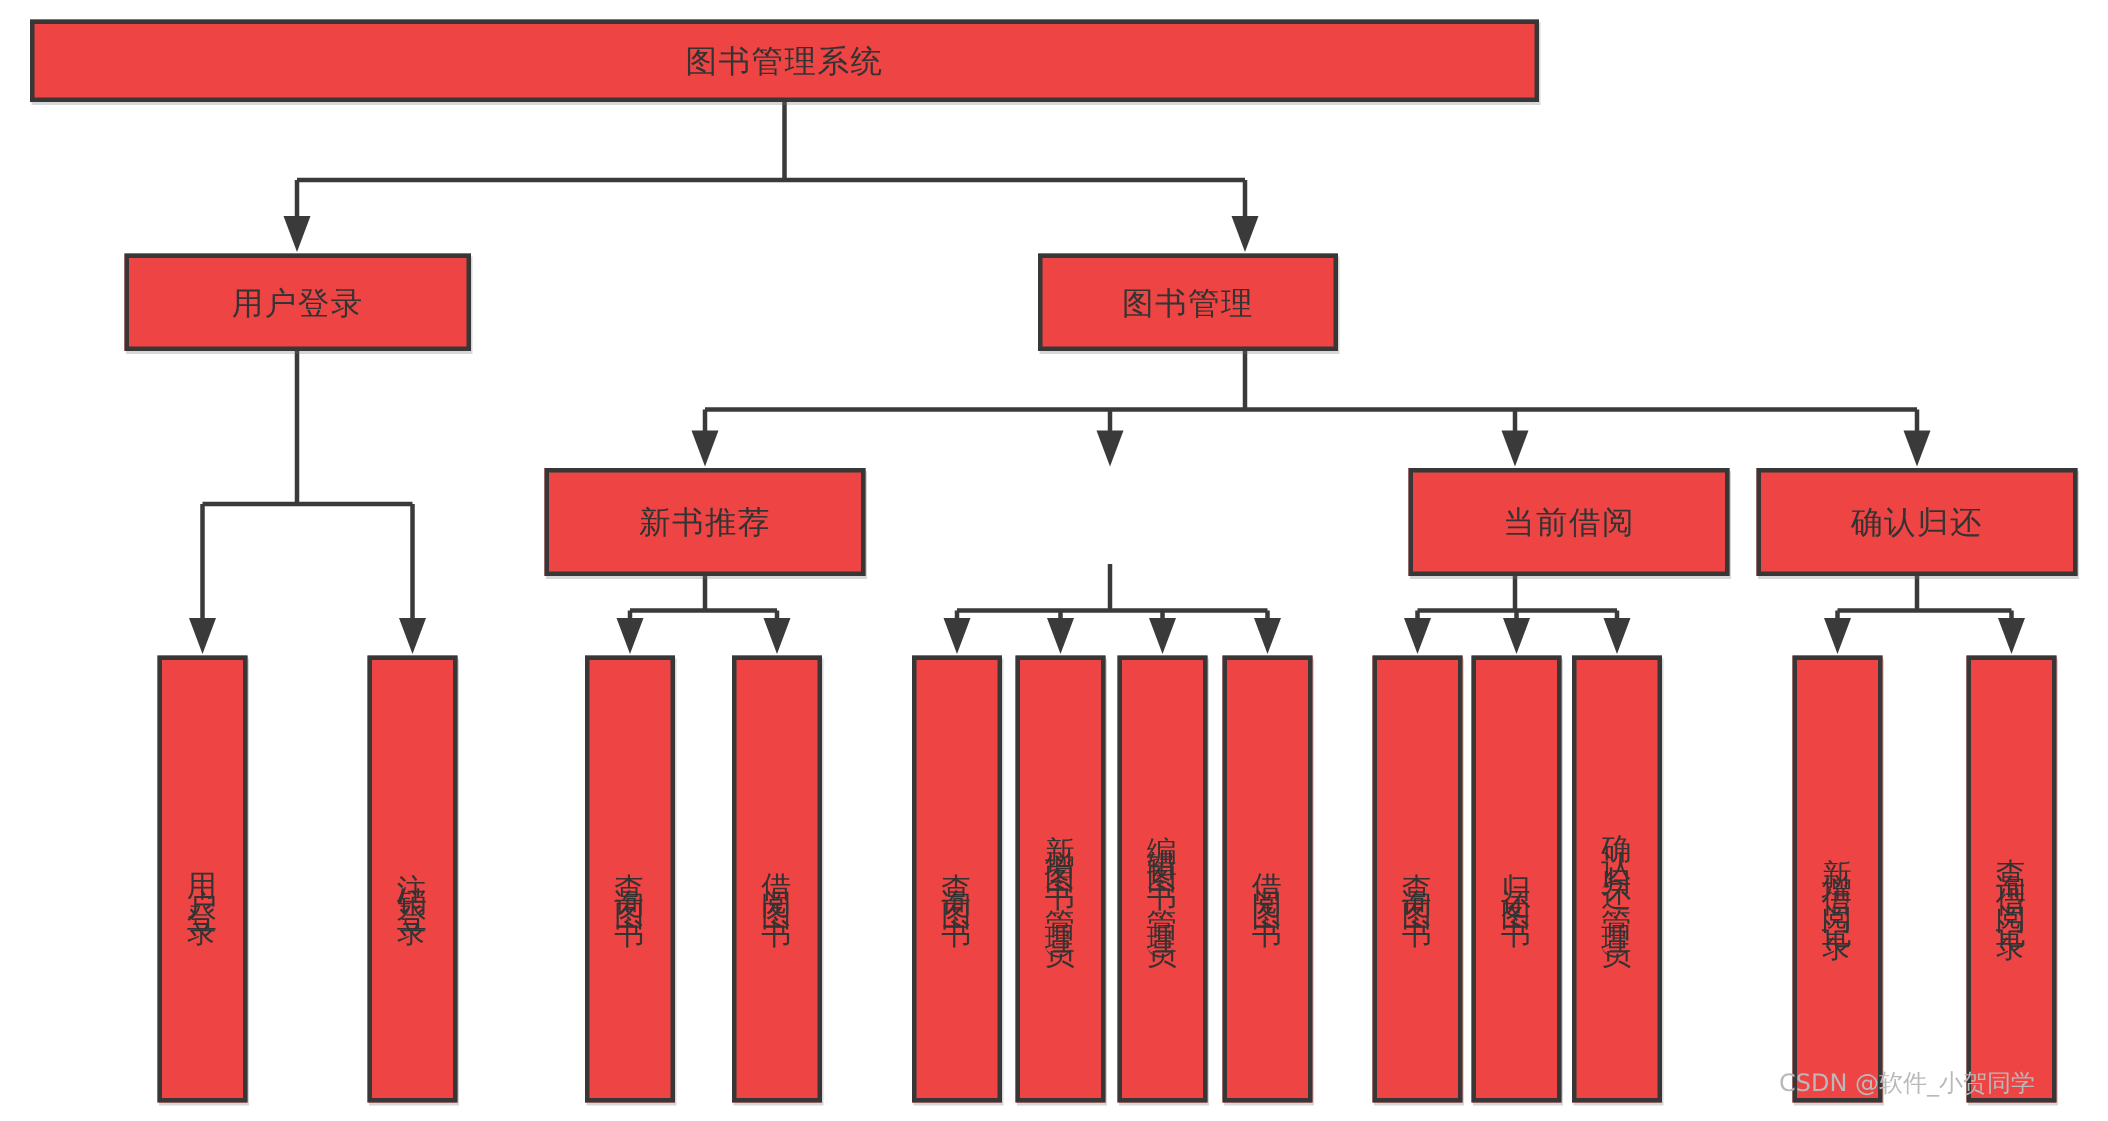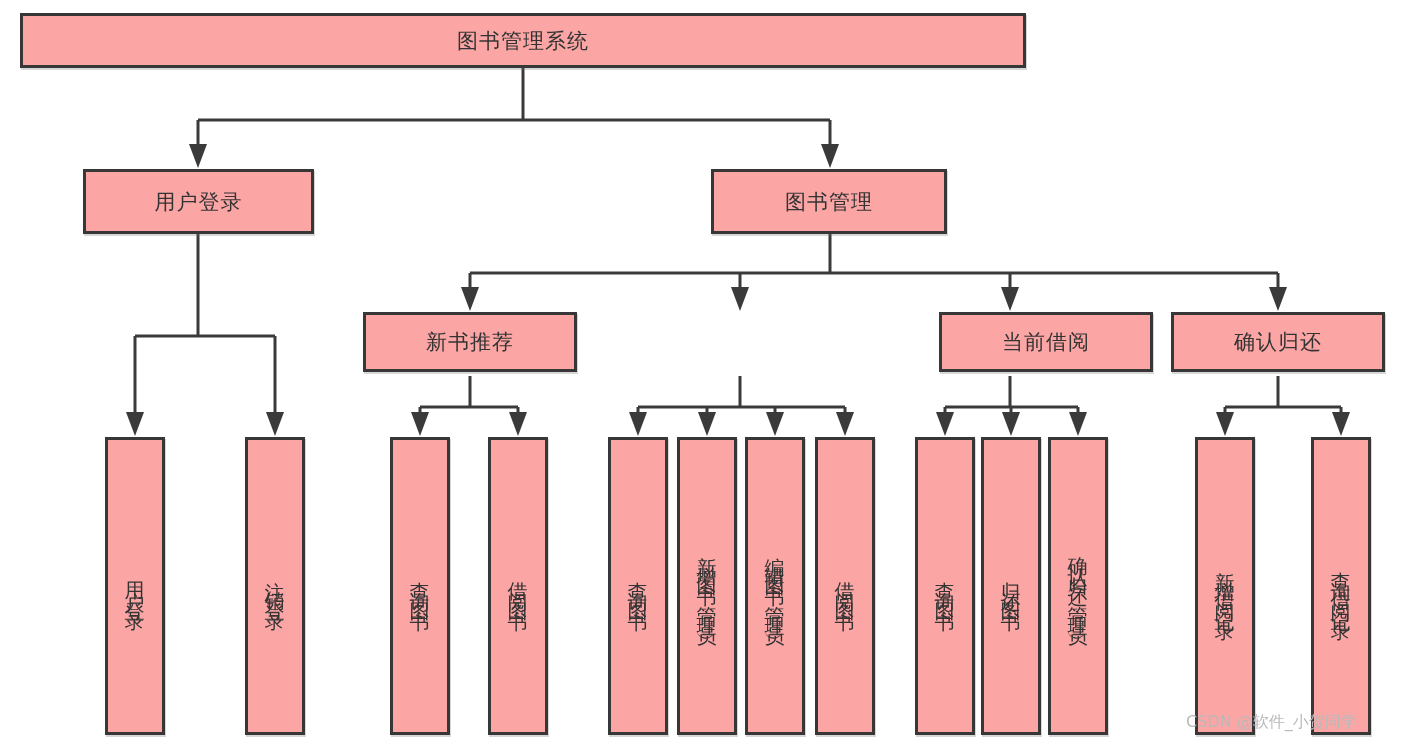--- a/index.html
+++ b/index.html
@@ -13,38 +13,38 @@
     position: relative;
     width: 1405px; height: 747px;
     background: #ffffff;
   }
   .wires {
     position: absolute; left: 0; top: 0;
     width: 1405px; height: 747px;
   }
   .node {
     position: absolute;
-    background: #fca5a5;
+    background: #ef4444;
     border: 3px solid #373737;
     display: flex;
     align-items: center;
     justify-content: center;
     color: #333333;
     box-shadow: 1px 2px 0 rgba(110,110,110,0.28);
   }
   .hlabel {
     font-size: 21px;
     letter-spacing: 1px;
     white-space: nowrap;
   }
   .root-box   { left: 20px;  top: 13px;  width: 1006px; height: 55px; }
   .lvl2       { top: 169px;  height: 65px; }
   .box-login  { left: 83px;  width: 231px; }
-  .box-mgmt   { left: 711px; width: 236px; }
-  .lvl3       { top: 312px;  height: 60px; width: 214px; }
+  .box-mgmt   { left: 692px; width: 200px; }
+  .lvl3       { top: 312px;  height: 72px; width: 214px; }
   .box-newbook { left: 363px; }
   .box-borrow  { left: 633px; }
   .box-current { left: 939px; justify-content: center; }
   .box-records { left: 1171px; }
   .leaf {
     top: 437px;
     width: 60px; height: 298px;
   }
   .vlabel {
     writing-mode: vertical-rl;

